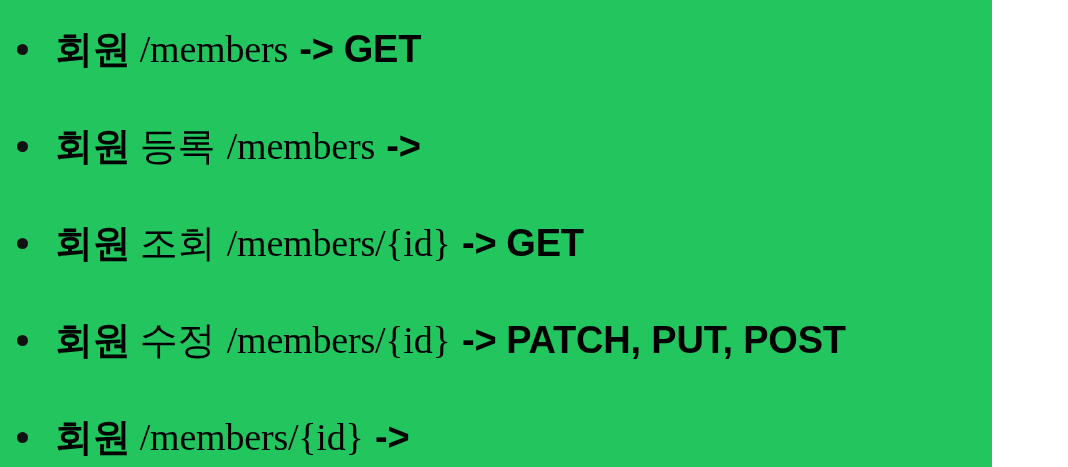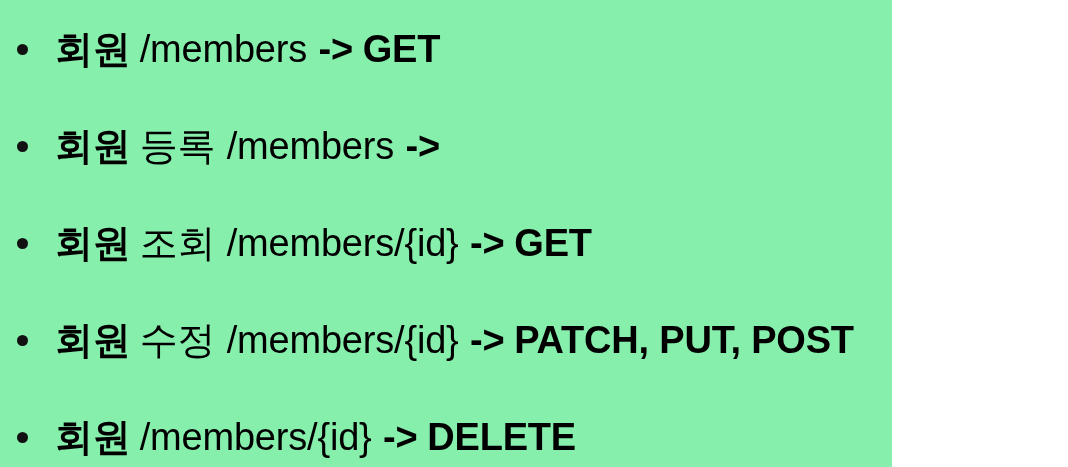--- a/index.html
+++ b/index.html
@@ -12,23 +12,23 @@
     height: 467px;
     background: #ffffff;
     font-family: "Liberation Sans", "DejaVu Sans", sans-serif;
     color: #000000;
     overflow: hidden;
     -webkit-font-smoothing: antialiased;
   }
 
   .slide {
     position: relative;
-    width: 892px;
+    width: 992px;
     height: 467px;
-    background: #86efac;
+    background: #22c55e;
     box-sizing: border-box;
     padding-left: 13px;
   }
 
   .endpoint-list {
     list-style: none;
     margin: 0;
     padding: 0;
     position: absolute;
     top: 0;
@@ -73,20 +73,21 @@
   }
 
   .action-name {
     font-weight: 400;
     padding-right: 0.30em;
   }
 
   .endpoint-path {
     font-weight: 400;
     padding-right: 0.30em;
+    font-family: Liberation Serif, serif;
   }
 
   .http-methods {
     font-weight: 700;
   }
 
   .arrow-token {
     font-weight: 700;
     padding-right: 0.26em;
   }
@@ -138,18 +139,17 @@
           <span class="http-methods">PATCH, PUT, POST</span>
       </span>
     </li>
 
     <li class="endpoint-item">
       <span class="bullet-marker"></span>
       <span class="endpoint-text">
         <span class="resource-name">회원</span>
           <span class="endpoint-path">/members/{id}</span>
           <span class="arrow-token">-&gt;</span>
-          <span class="http-methods">DELETE</span>
       </span>
     </li>
 
   </ul>
 </div>
 
 </body></html>

